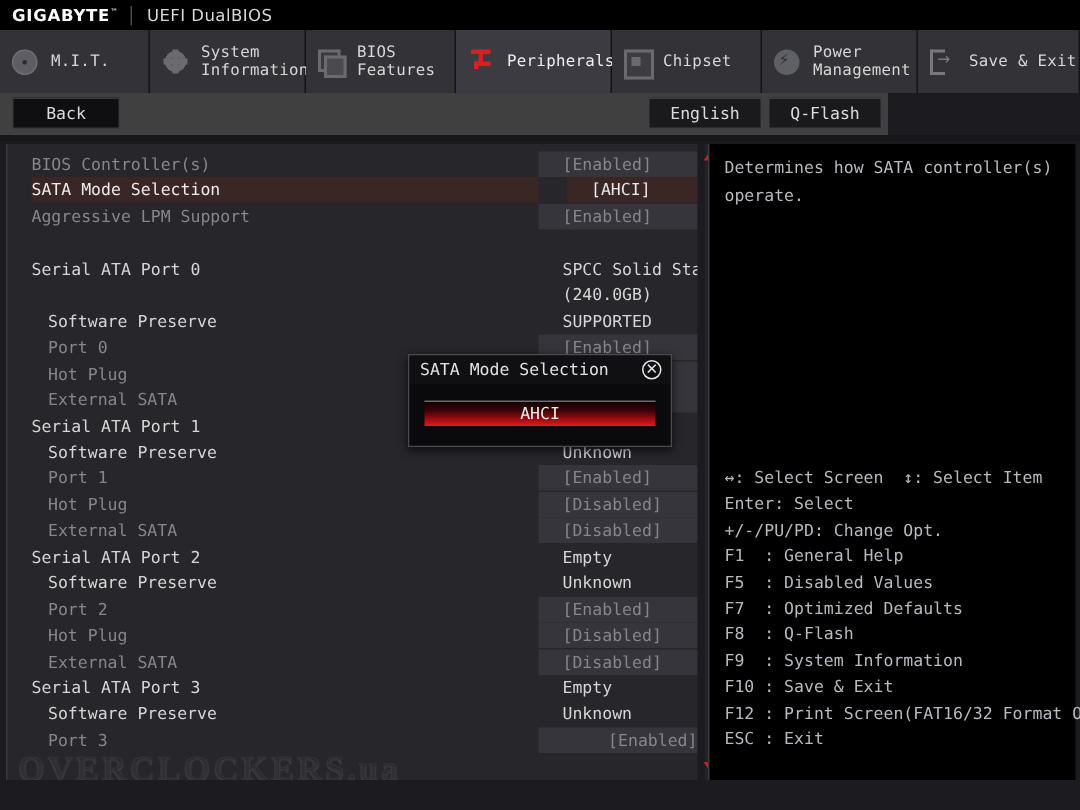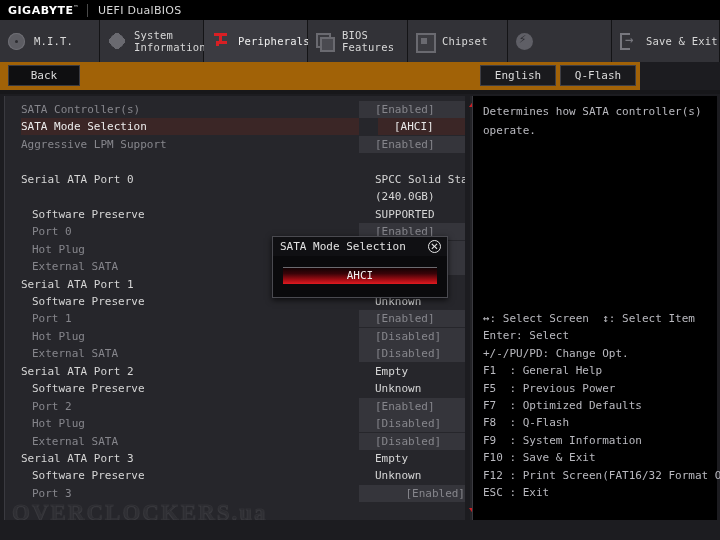--- a/index.html
+++ b/index.html
@@ -162,22 +162,22 @@
   }
   .ico-exit::after{
     content:"\2192"; position:absolute;left:5px;top:-4px;
     font-size:14px;color:#77777e;line-height:20px;
   }
 
   
   #toolbar {
     position: absolute;
     left: 0; top: 62px;
-    width: 640px; height: 32px;
-    background: #a16207;
+    width: 592px; height: 32px;
+    background: #404040;
   }
   #toolbar::after {
     content:""; position:absolute; left:0; bottom:0; width:720px; height:4px;
     background:#17171a;
   }
   #back-btn {
     position: absolute;
     left: 8px; top: 3px;
     width: 72px; height: 21px;
     background: #0f0f11;
@@ -405,66 +405,68 @@
         </div>
       <div class="tab-label">M.I.T.</div>
     </div>
     <div class="tab" style="width:104px">
       <div class="tab-ico">
           <div class="ico-gear"></div>
         </div>
       <div class="tab-label">System
 Information</div>
     </div>
+    <div class="tab" style="width:100px">
+      <div class="tab-ico">
+          <div class="ico-bios"></div>
+        </div>
+      <div class="tab-label">BIOS
+Features</div>
+    </div>
     <div class="tab active" style="width:104px">
       <div class="tab-ico">
           <div class="ico-periph">
             <i class="pt"></i>
             <i class="pv"></i>
             <i class="pb"></i>
             <i class="pl"></i>
           </div>
         </div>
       <div class="tab-label">Peripherals</div>
     </div>
     <div class="tab" style="width:100px">
       <div class="tab-ico">
-          <div class="ico-bios"></div>
-        </div>
-      <div class="tab-label">BIOS
-Features</div>
-    </div>
-    <div class="tab" style="width:100px">
-      <div class="tab-ico">
           <div class="ico-chip"></div>
         </div>
       <div class="tab-label">Chipset</div>
     </div>
     <div class="tab" style="width:104px">
       <div class="tab-ico">
           <div class="ico-power"></div>
         </div>
+      <div class="tab-label">Power
+Management</div>
     </div>
     <div class="tab" style="width:108px">
       <div class="tab-ico">
           <div class="ico-exit"></div>
         </div>
       <div class="tab-label">Save &amp; Exit</div>
     </div>
   </div>
 
   <div id="toolbar">
     <div id="back-btn">Back</div>
     <div id="lang-btn" class="tb-right">English</div>
     <div id="qflash-btn" class="tb-right">Q-Flash</div>
   </div>
 
   <div id="leftpanel">
       <div class="row ind0" style="top: 5px;">
-        <div class="lbl dim">SATA Controller(s)</div>
+        <div class="lbl dim">BIOS Controller(s)</div>
         <div class="val vfield dim">[Enabled]</div>
       </div>
       <div class="row ind0 sel" style="top: 22.4px;">
         <div class="selbg"></div>
         <div class="lbl white">SATA Mode Selection</div>
         <div class="val vplain white">[AHCI]</div>
       </div>
       <div class="row ind0" style="top: 39.9px;">
         <div class="lbl dim">Aggressive LPM Support</div>
         <div class="val vfield dim">[Enabled]</div>
@@ -557,21 +559,21 @@
   <div id="scroll-down"></div>
 
   <div id="rightpanel">
     <div id="help-text">Determines how SATA controller(s)
 operate.</div>
     <div id="keyhelp">
         <div class="keyline">↔: Select Screen  ↕: Select Item</div>
         <div class="keyline">Enter: Select</div>
         <div class="keyline">+/-/PU/PD: Change Opt.</div>
         <div class="keyline">F1  : General Help</div>
-        <div class="keyline">F5  : Previous Power</div>
+        <div class="keyline">F5  : Disabled Values</div>
         <div class="keyline">F7  : Optimized Defaults</div>
         <div class="keyline">F8  : Q-Flash</div>
         <div class="keyline">F9  : System Information</div>
         <div class="keyline">F10 : Save &amp; Exit</div>
         <div class="keyline">F12 : Print Screen(FAT16/32 Format Only)</div>
         <div class="keyline">ESC : Exit</div>
       </div>
   </div>
 
   <div id="dialog">

